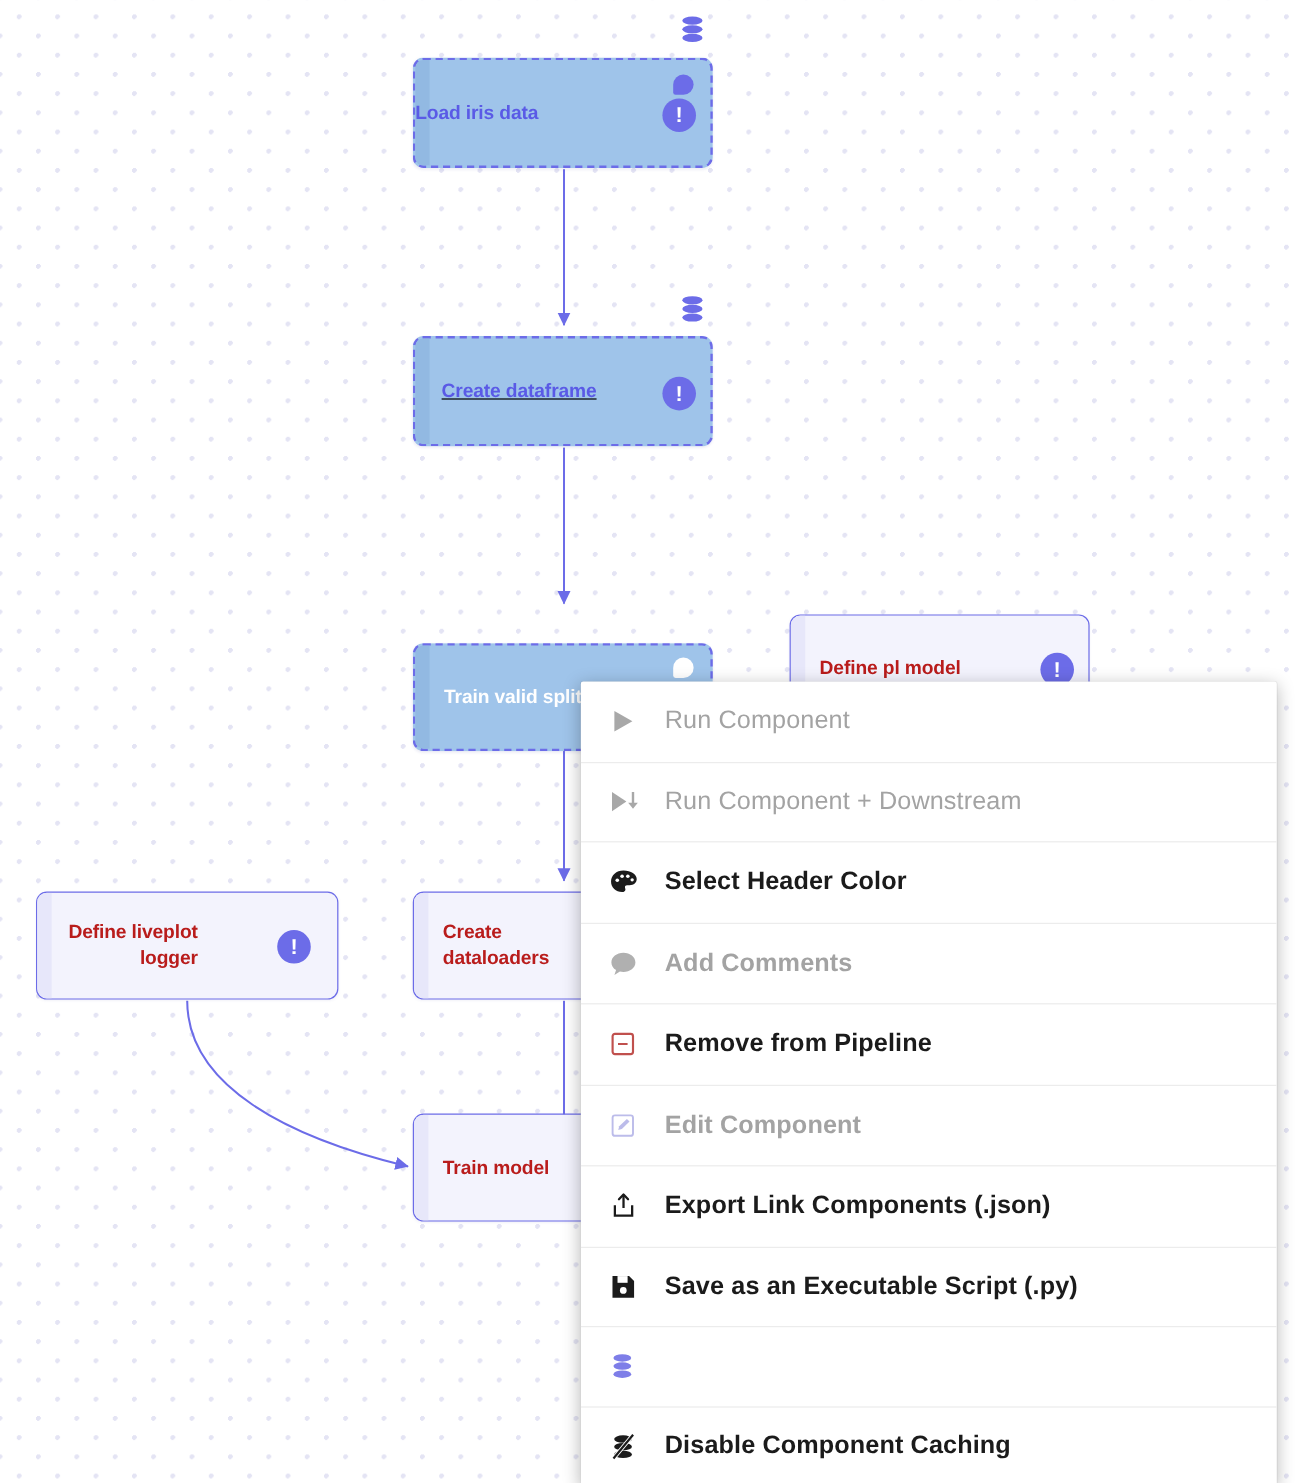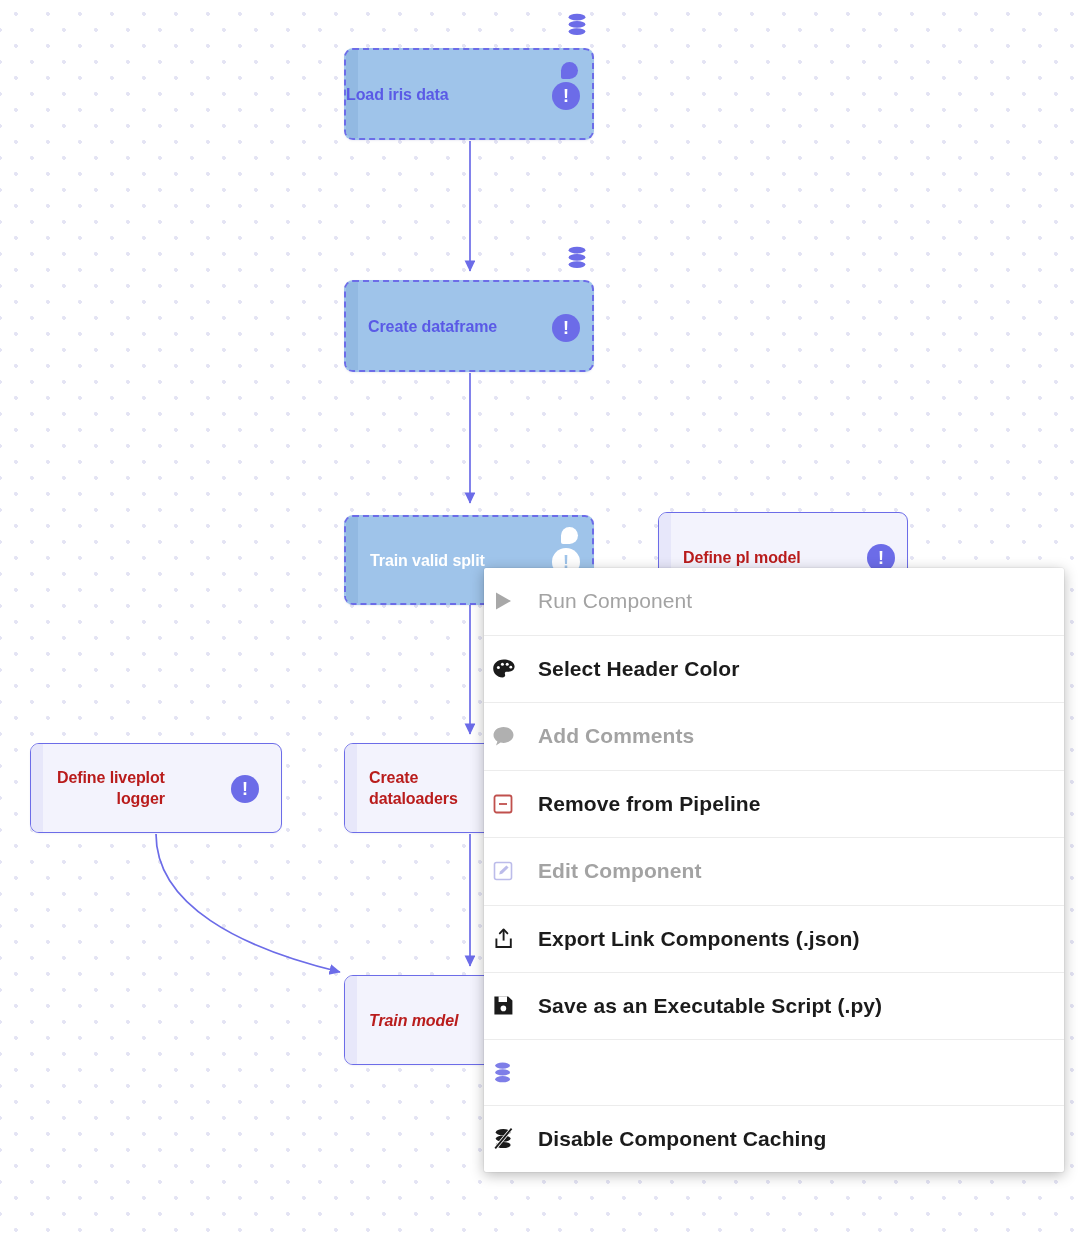--- a/index.html
+++ b/index.html
@@ -116,21 +116,21 @@
     background: #ffffff;
     border-radius: 2px;
     box-shadow: 0 3px 14px rgba(0,0,0,.28), 0 0 0 0.6px rgba(0,0,0,.07);
     overflow: hidden;
   }
   .menu-group + .menu-group { border-top: 1px solid #ececec; font-weight: bold; }
   .menu-item {
     display: flex;
     align-items: center;
     height: 66.5px;
-    padding: 0 0 0 8px;
+    padding: 0 0 0 24px;
     box-sizing: border-box;
     cursor: default;
   }
   .menu-item + .menu-item { border-top: 1px solid #ececec; }
   .menu-item .mi-icon {
     width: 30px;
     min-width: 30px;
     height: 26px;
     display: flex;
     align-items: center;
@@ -179,27 +179,27 @@
     </svg>
   </span>
 
   <div class="node blue" style="left:344px; top:48px; width:250px; height:92px;">
     <span class="accent"></span>
     <span class="comment-dot" style="right:14px; top:12px;"></span>
     <span class="title" style="">Load iris data</span>
     <span class="bang" style="right:12px; top:32px;">!</span>
   </div>
 
-  <div class="node blue" style="left:344px; top:280px; width:250px; height:92px;">
+  <div class="node blue" style="left:344px; top:280px; width:250px; height:92px;text-decoration:underline;">
     <span class="accent"></span>
     <span class="title" style="margin-left:22px;">Create dataframe</span>
     <span class="bang" style="right:12px; top:32px;">!</span>
   </div>
 
-  <div class="node blue active" style="left:344px; top:515px; width:250px; height:90px;">
+  <div class="node blue active" style="left:344px; top:536px; width:250px; height:90px;">
     <span class="accent"></span>
     <span class="comment-dot" style="right:14px; top:10px;"></span>
     <span class="title" style="margin-left:24px;">Train valid split</span>
     <span class="bang" style="right:12px; top:31px;">!</span>
   </div>
 
   <div class="node light" style="left:658px; top:512px; width:250px; height:90px;">
     <span class="accent"></span>
     <span class="title" style="margin-left:24px;">Define pl model</span>
     <span class="bang" style="right:12px; top:31px;">!</span>
@@ -211,35 +211,45 @@
 logger</span>
     <span class="bang" style="right:22px; top:31px;">!</span>
   </div>
 
   <div class="node light" style="left:344px; top:743px; width:250px; height:90px;">
     <span class="accent"></span>
     <span class="title" style="margin-left:24px; max-width:160px;">Create
 dataloaders</span>
   </div>
 
-  <div class="node light" style="left:344px; top:975px; width:250px; height:90px;font-style:italic;">
+  <div class="node light" style="left:344px; top:928px; width:250px; height:90px;">
     <span class="accent"></span>
     <span class="title" style="margin-left:24px;">Train model</span>
   </div>
 
   <div id="context-menu">
 
     <div class="menu-group">
       <div class="menu-item disabled">
         <span class="mi-icon">
           <svg width="22" height="22" viewBox="0 0 22 22">
               <path d="M4,2.5 L19,11 L4,19.5 z" fill="#a8a8a8"></path>
             </svg>
         </span>
         <span class="mi-label">Run Component</span>
+      </div>
+      <div class="menu-item disabled">
+        <span class="mi-icon">
+          <svg width="26" height="22" viewBox="0 0 26 22">
+            <path d="M2,3 L14,11 L2,19 z" fill="#a8a8a8"></path>
+            <path d="M19.5,3 L19.5,15" stroke="#a8a8a8" stroke-width="2" fill="none"></path>
+            <path d="M15.5,12 L19.5,17 L23.5,12 z" fill="#a8a8a8"></path>
+          </svg>
+        </span>
+        <span class="mi-label">Run Component + Downstream</span>
       </div>
     </div>
 
     <div class="menu-group">
       <div class="menu-item">
         <span class="mi-icon">
           <svg width="24" height="22" viewBox="0 0 24 22">
             <path d="M11.6,1.4 C5.6,1.4 1.2,5.4 1.2,10.6 C1.2,15.6 5.2,19.4 10.4,19.4 C12.2,19.4 13.2,18.4 13.2,17.2 C13.2,16.4 12.8,16 12.8,15.3 C12.8,14.4 13.5,13.8 14.5,13.8 L16.6,13.8 C20.2,13.8 22.6,11.6 22.6,8.6 C22.6,4.4 17.8,1.4 11.6,1.4 z" fill="#1b1b1b"></path>
             <circle cx="6.4" cy="9.6" r="1.5" fill="#ffffff"></circle>
             <circle cx="10.4" cy="6.2" r="1.5" fill="#ffffff"></circle>

